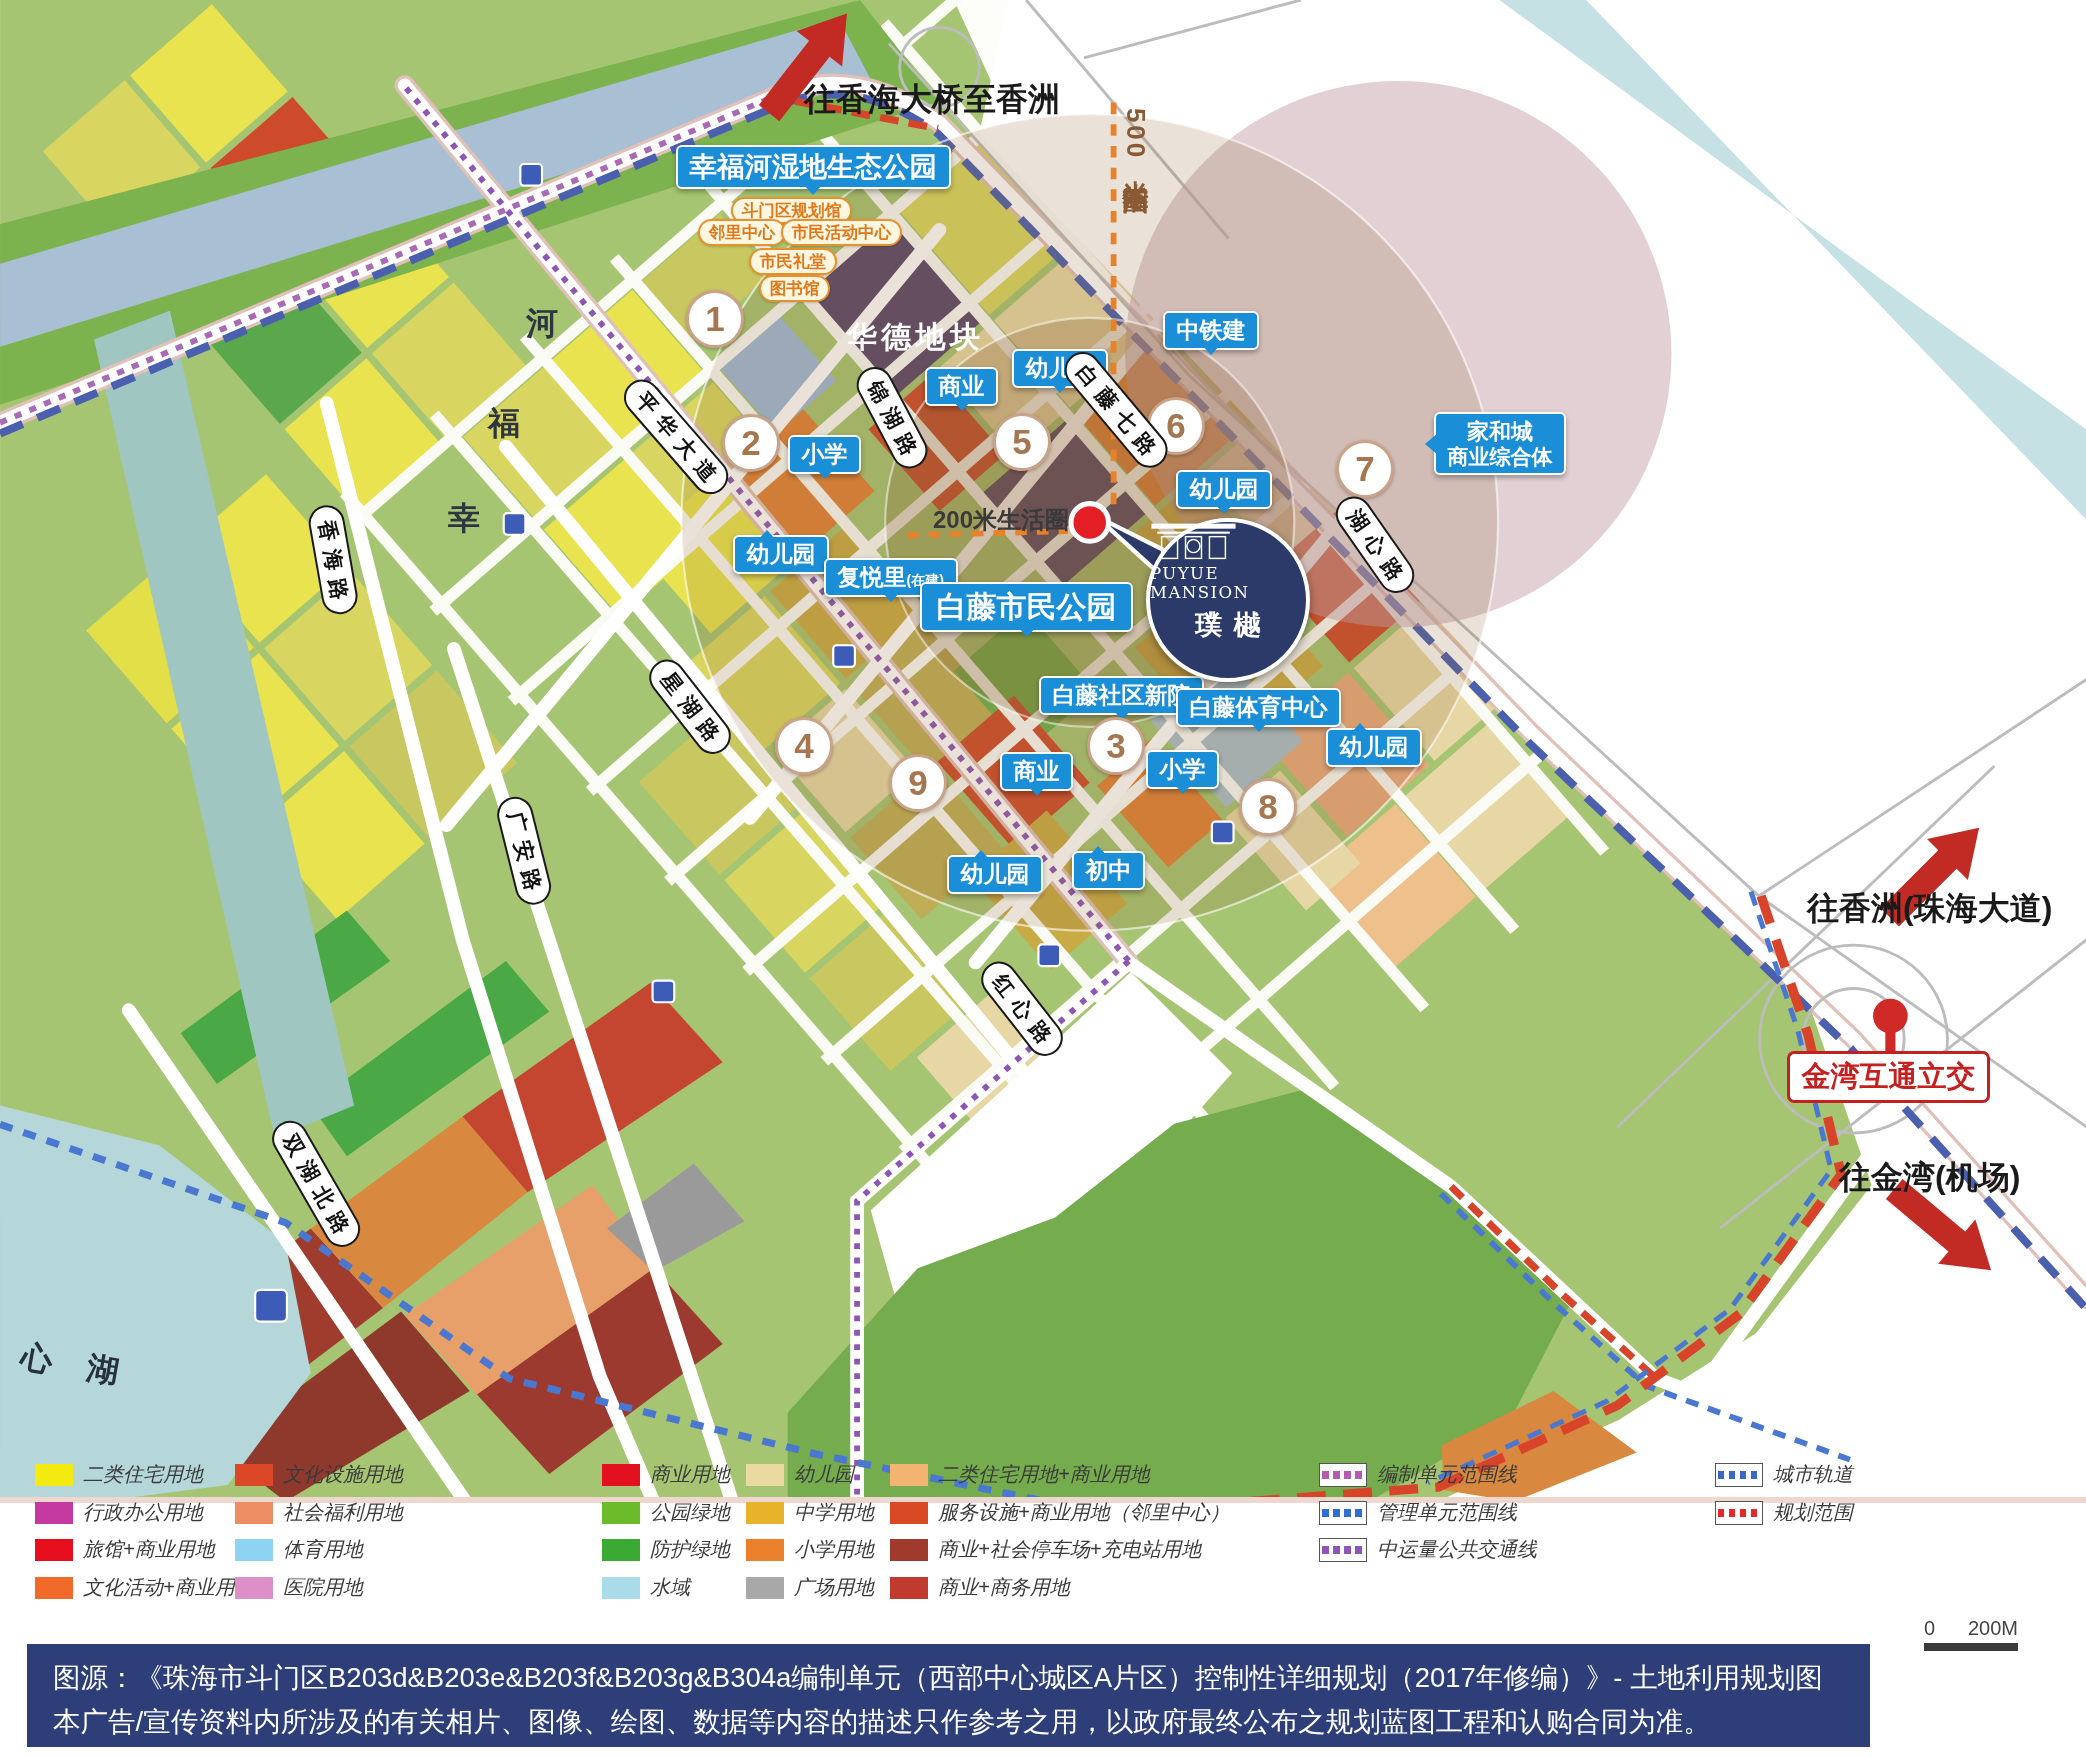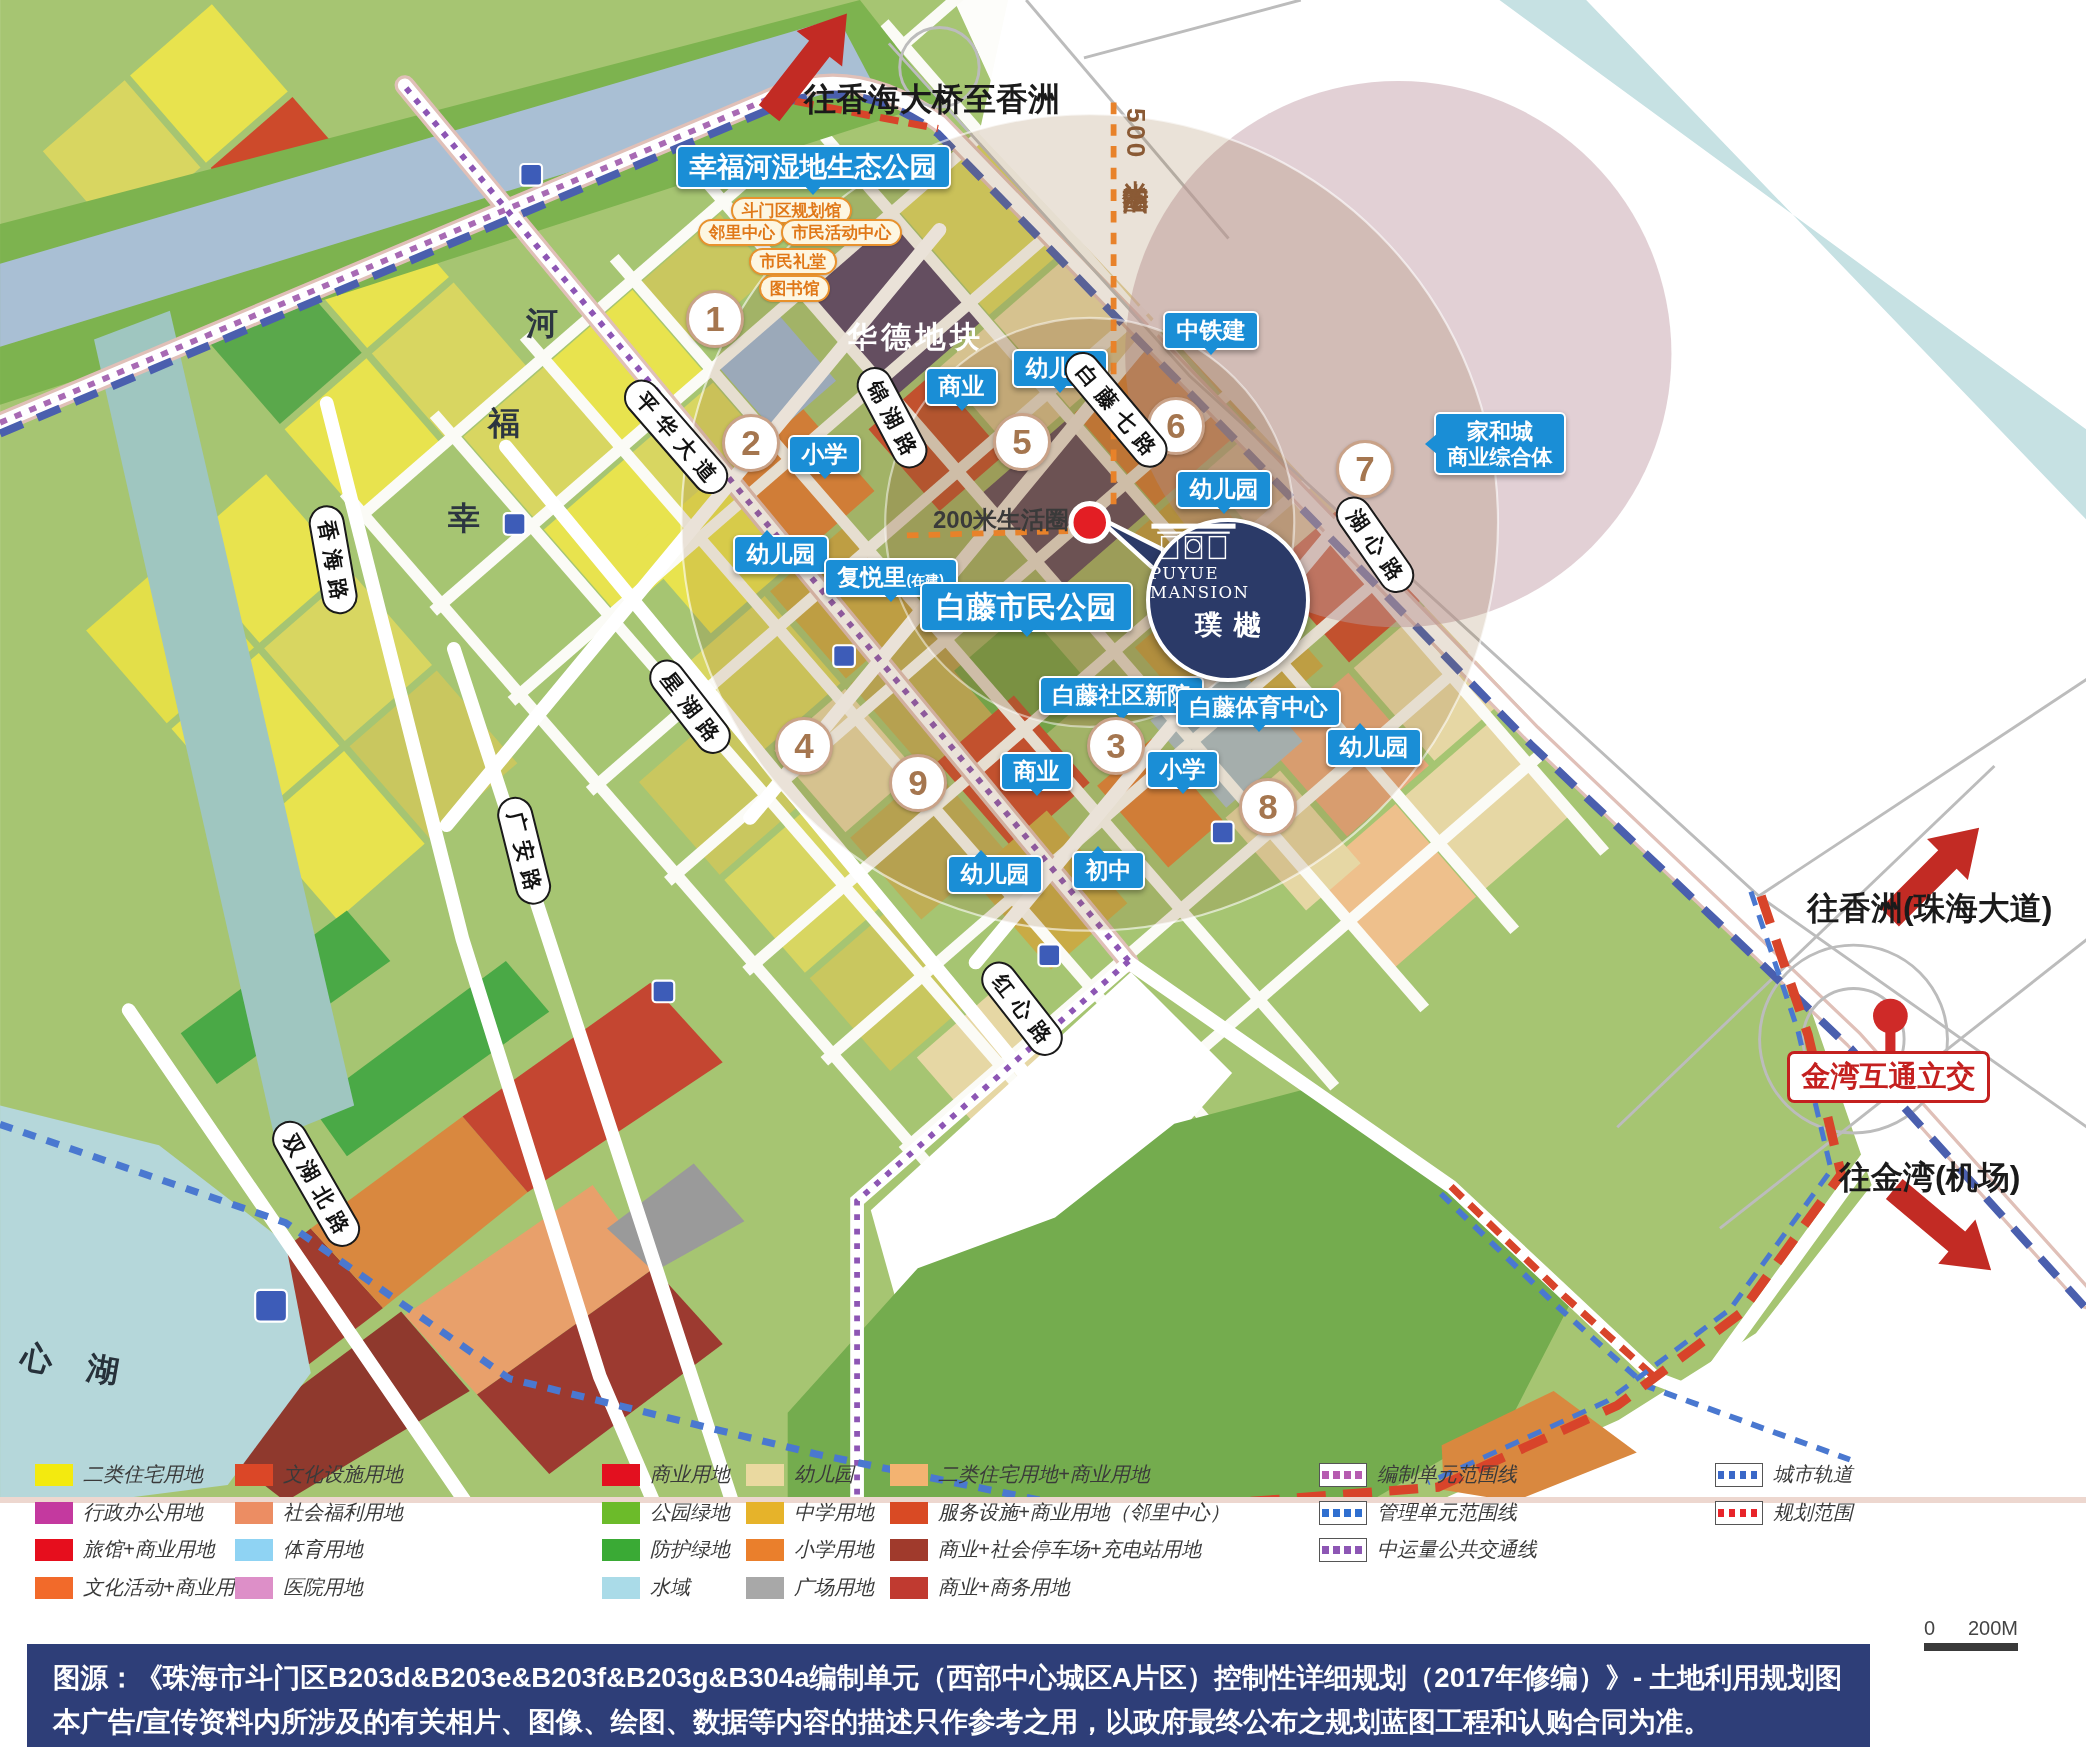--- a/index.html
+++ b/index.html
@@ -50,21 +50,21 @@
   
   .legend-item{position:absolute;display:flex;align-items:center;font-style:italic;}
   .sw{width:38px;height:22px;background:var(--c,#ccc);}
   .swl{width:46px;height:22px;background:#fff;border:1.4px solid #555;display:flex;align-items:center;}
   .swl .dash{height:8px;width:100%;margin:0 2.2px;
        background:repeating-linear-gradient(90deg,var(--c,#333) 0 6.5px,transparent 6.5px 11px);}
   .leglab{font-size:20px;color:#3a3a3a;margin-left:10px;white-space:nowrap;}
   
   .disc{position:absolute;left:27px;top:1644px;width:1843px;height:103px;
        background:var(--disc,#2e3e78);color:#fff;padding:10px 26px;box-sizing:border-box;}
-  .disc p{margin:4.3px 0 0 0;font-size:27.5px;font-weight:bold;line-height:1.45;white-space:nowrap;}
+  .disc p{margin:4.3px 0 0 0;font-size:27.5px;font-weight:normal;line-height:1.45;white-space:nowrap;}
   .scale{position:absolute;left:1924px;top:1617px;width:94px;}
   .scale .nums{display:flex;justify-content:space-between;font-size:20px;color:#444;}
   .scale .bar{height:8px;background:#3a3a3a;margin-top:2.9px;}
   .pinkstrip{position:absolute;left:0;top:1497px;width:2087px;height:5.8px;background:#edd7cf;}
 </style>
 </head>
 <body>
 
 <div class="stage" style="--blue: #1a8ed6; --navy: #2b3a68; --red: #c4201f; --disc: #2e3e78;">
 

